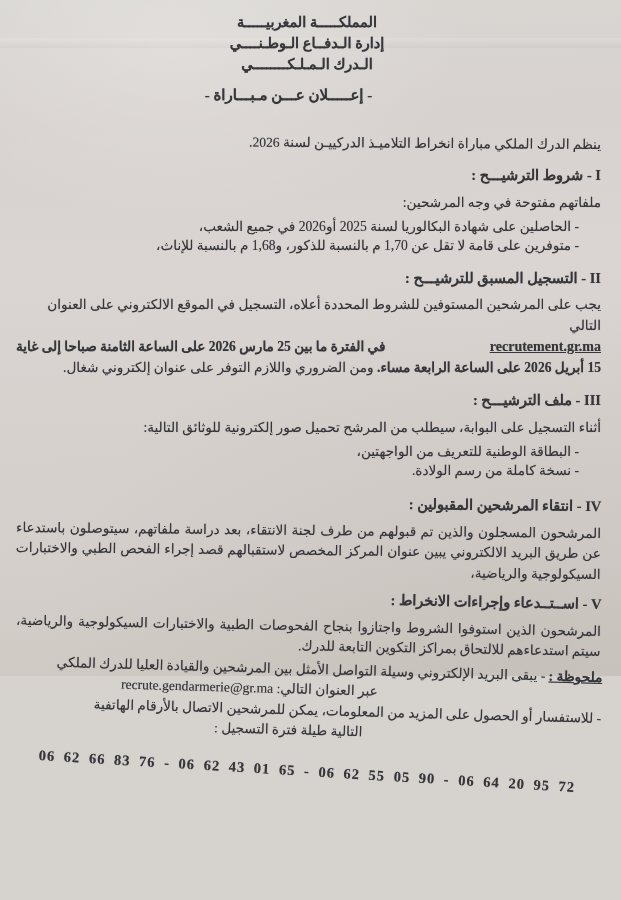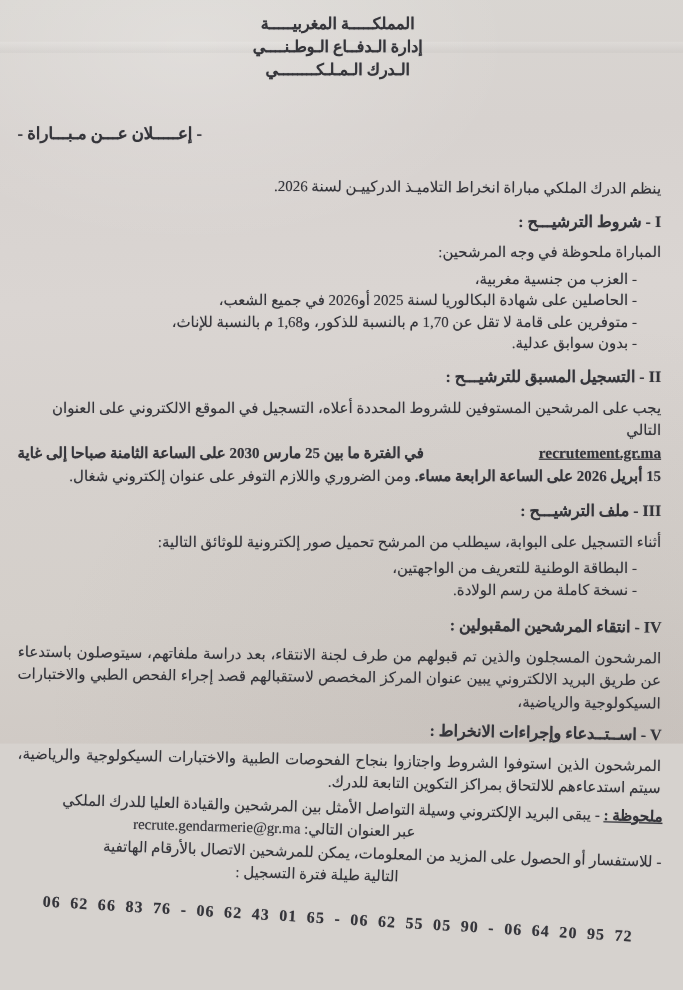--- a/index.html
+++ b/index.html
@@ -20,21 +20,21 @@
   .sheet{
     position:absolute;inset:0;
     padding:12px 20px 0 16px;
     direction:rtl;
     color:#35353a;
     font-size:13.6px;
     line-height:1.5;
     text-shadow:0 0 0.7px rgba(70,70,80,0.55);
   }
   .hdr{width:252px;margin:0 168px 0 0;text-align:center;font-weight:bold;font-size:14.5px;line-height:1.45;}
-  .doc-title{text-align:left;font-weight:bold;font-size:15px;margin:36px 40px 0 0;letter-spacing:0.5px;}
+  .doc-title{text-align:center;font-weight:bold;font-size:15px;margin:9px 40px 0 0;letter-spacing:0.5px;}
   .intro{margin-top:26px;transform:rotate(0.4deg);}
   .sec-h{font-weight:bold;font-size:14.5px;margin-top:12px;}
   .opening{margin-top:6px;}
   .blist{margin:4px 22px 0 0;}
   .blist div{line-height:1.42;}
   .s2p{margin-top:6px;}
   .s2line2{display:flex;justify-content:space-between;align-items:baseline;font-weight:bold;}
   .url{direction:ltr;unicode-bidi:isolate;text-decoration:underline;font-weight:bold;font-size:14px;}
   .tilt1{transform:rotate(0.6deg);}
   .tilt2{transform:rotate(1.1deg);transform-origin:right center;}
@@ -60,34 +60,32 @@
       <div>المملكـــــة المغربيـــــة</div>
       <div>إدارة الـدفــاع الـوطـنــــي</div>
       <div>الـدرك الـمـلـكــــــــي</div>
     </div>
 
     <div class="doc-title">- إعـــــلان عـــن مـبـــاراة -</div>
 
     <div class="intro">ينظم الدرك الملكي مباراة انخراط التلاميـذ الدركييـن لسنة 2026.</div>
 
     <div class="sec-h">I - شروط الترشيـــح :</div>
-    <div class="opening">المباراة ملحوظة في وجه المرشحين:</div>
+    <div class="opening">ملفاتهم مفتوحة في وجه المرشحين:</div>
     <div class="blist">
-      <div>- العزب من جنسية مغربية،</div>
       <div>- الحاصلين على شهادة البكالوريا لسنة 2025 أو2026 في جميع الشعب،</div>
       <div>- متوفرين على قامة لا تقل عن 1,70 م بالنسبة للذكور، و1,68 م بالنسبة للإناث،</div>
-      <div>- بدون سوابق عدلية.</div>
     </div>
 
     <div class="sec-h">II - التسجيل المسبق للترشيـــح :</div>
     <div class="s2p">
       <div>يجب على المرشحين المستوفين للشروط المحددة أعلاه، التسجيل في الموقع الالكتروني على العنوان التالي</div>
       <div class="s2line2">
         <span class="url">recrutement.gr.ma</span>
-        <span>في الفترة ما بين 25 مارس 2030 على الساعة الثامنة صباحا إلى غاية</span>
+        <span>في الفترة ما بين 25 مارس 2026 على الساعة الثامنة صباحا إلى غاية</span>
       </div>
       <div>
         <span class="b">15 أبريل 2026 على الساعة الرابعة مساء.</span>
         <span>ومن الضروري واللازم التوفر على عنوان إلكتروني شغال.</span>
       </div>
     </div>
 
     <div class="sec-h">III - ملف الترشيـــح :</div>
     <div class="opening">أثناء التسجيل على البوابة، سيطلب من المرشح تحميل صور إلكترونية للوثائق التالية:</div>
     <div class="blist">

